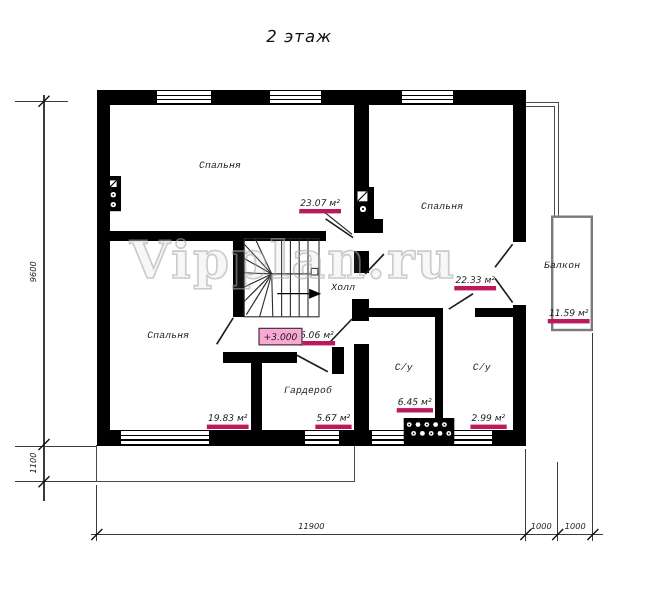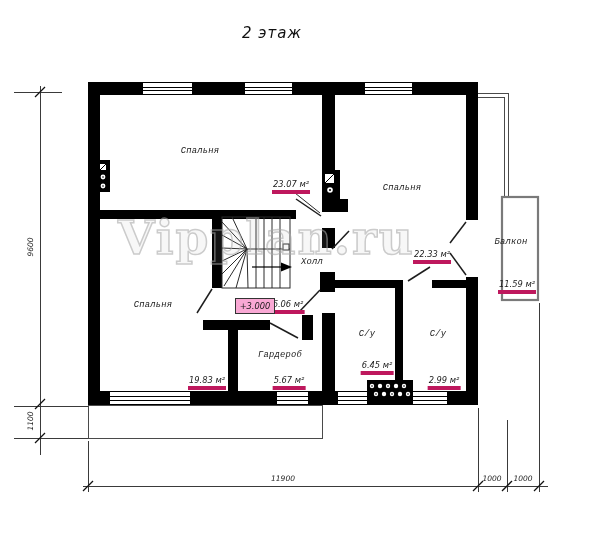--- a/index.html
+++ b/index.html
@@ -205,21 +205,21 @@
   <div class="lbl room" style="left:312px;top:257px;">Холл</div>
   <div class="lbl room" style="left:280px;top:350px;">Гардероб</div>
   <div class="lbl room" style="left:367px;top:329px;">С/у</div>
   <div class="lbl room" style="left:438px;top:329px;">С/у</div>
   <div class="lbl room" style="left:511px;top:237px;">Балкон</div>
 
   <div class="lbl area" style="left:291px;top:179px;">23.07 м²</div>
   <div class="lbl area" style="left:432px;top:249px;text-align:center;">22.33 м²</div>
   <div class="lbl area" style="left:207px;top:375px;font-style:italic;">19.83 м²</div>
   <div class="lbl area" style="left:288px;top:299px;">6.06 м²</div>
-  <div class="lbl area" style="left:289px;top:375px;">5.67 м²</div>
+  <div class="lbl area" style="left:303px;top:375px;">5.67 м²</div>
   <div class="lbl area" style="left:377px;top:360px;">6.45 м²</div>
   <div class="lbl area" style="left:444px;top:375px;">2.99 м²</div>
   <div class="lbl area" style="left:517px;top:279px;">11.59 м²</div>
 
   <div id="elev-box">+3.000</div>
 
   <div class="lbl dim vdim" style="left:31px;top:247px;">9600</div>
   <div class="lbl dim vdim" style="left:31px;top:421px;">1100</div>
   <div class="lbl dim hdim" style="left:283px;top:474px;">11900</div>
   <div class="lbl dim hdim" style="left:492px;top:474px;">1000</div>

